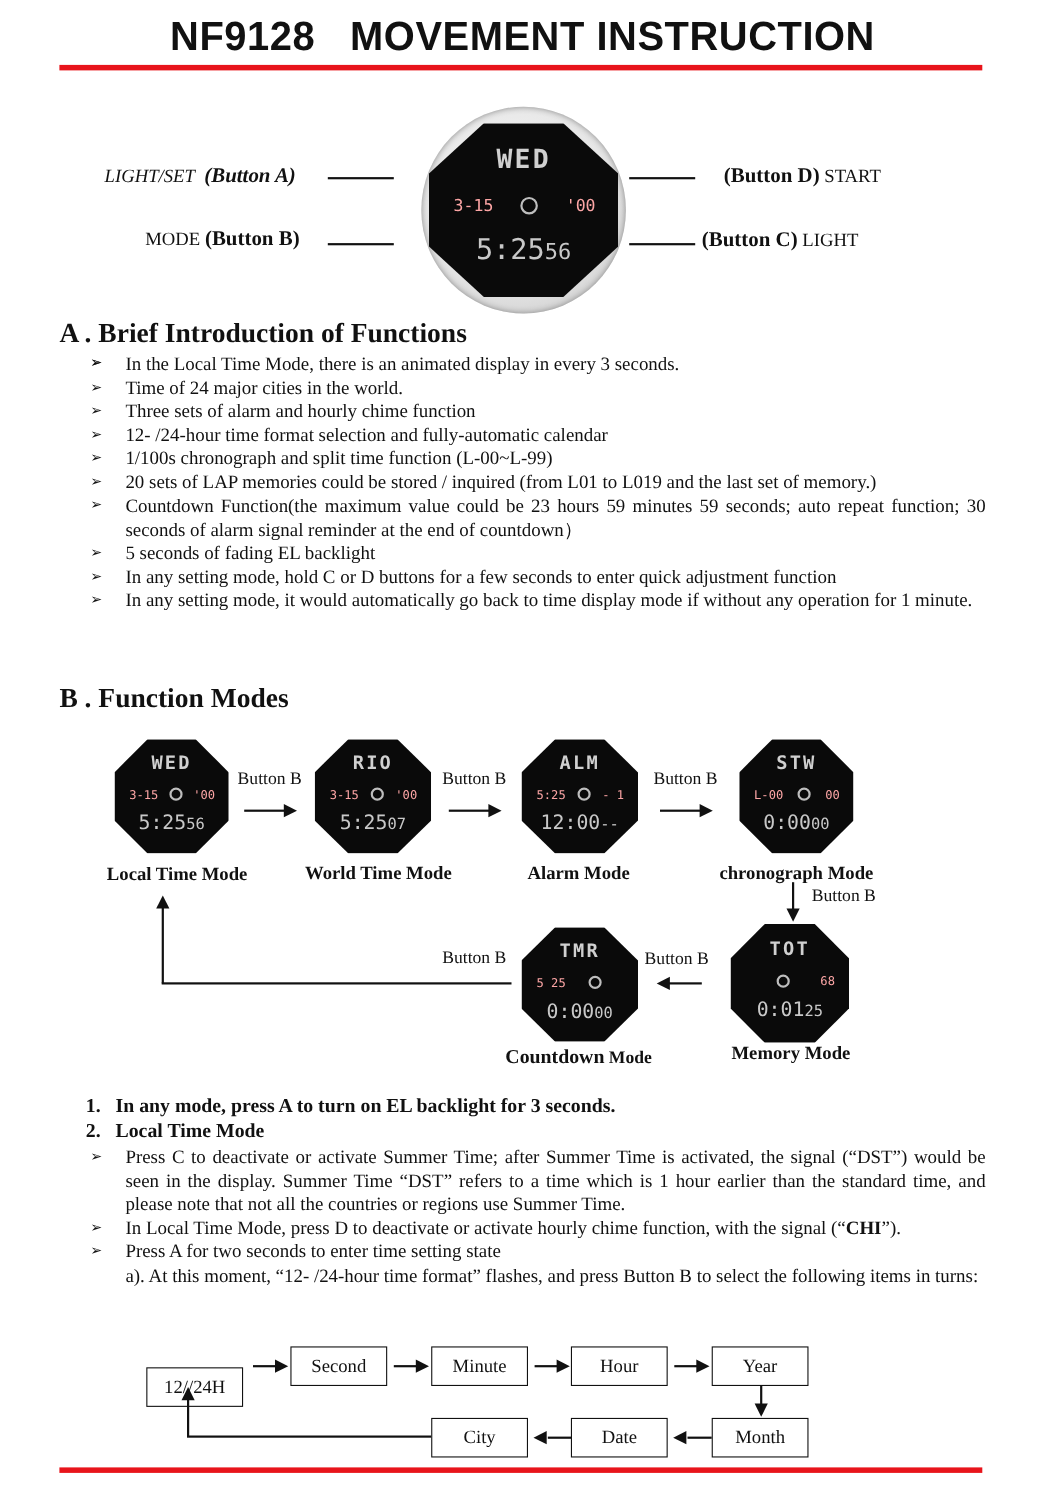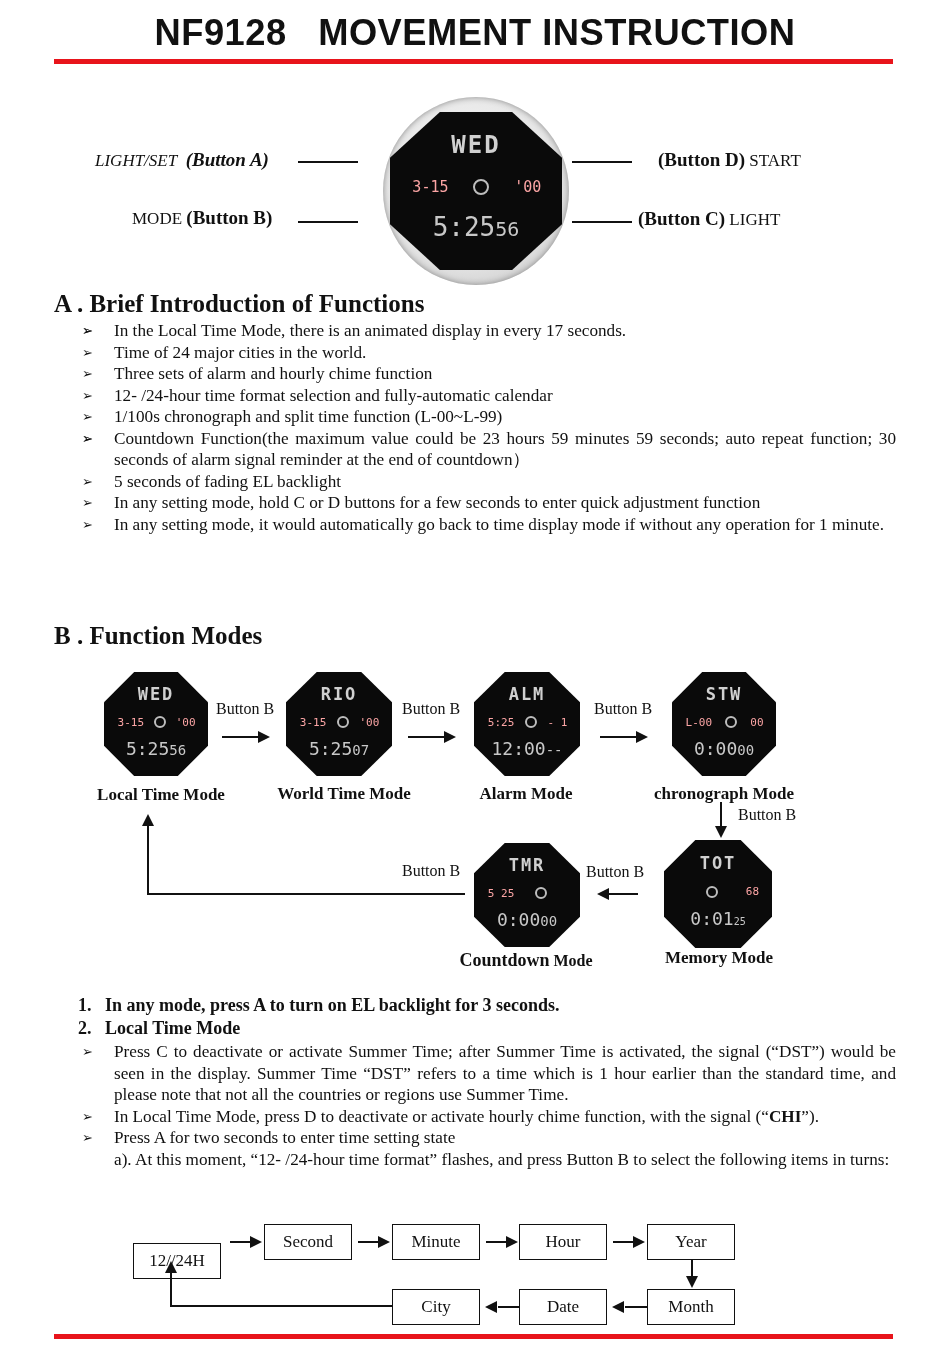--- a/index.html
+++ b/index.html
@@ -71,26 +71,26 @@
     </div>
     <div class="bot" style="font-size:26px;">
       <span>5:25</span><span style="font-size:20px;">56</span>
     </div>
   </div>
 </div>
 
 <div class="abs h2" style="left:54px; top:290px;">A . Brief Introduction of Functions</div>
 <ul class="bul" style="top:320px;">
   <li><span class="mk">➢</span></li>
-  <li><span class="mk">➢</span><span>In the Local Time Mode, there is an animated display in every 17 seconds.</span></li>
+  <li><span class="mk">➢</span><span>In the Local Time Mode, there is an animated display in every 3 seconds.</span></li>
   <li><span class="mk">➢</span><span>Time of 24 major cities in the world.</span></li>
   <li><span class="mk">➢</span><span>Three sets of alarm and hourly chime function</span></li>
   <li><span class="mk">➢</span><span>12- /24-hour time format selection and fully-automatic calendar</span></li>
   <li><span class="mk">➢</span><span>1/100s chronograph and split time function (L-00~L-99)</span></li>
-  <li><span class="mk">➢</span></li>
+  <li><span class="mk">➢</span><span>20 sets of LAP memories could be stored / inquired (from L01 to L019 and the last set of memory.)</span></li>
   <li><span class="mk">➢</span><span>Countdown Function(the maximum value could be 23 hours 59 minutes 59 seconds; auto repeat function; 30 seconds of alarm signal reminder at the end of countdown）</span></li>
   <li><span class="mk">➢</span><span>5 seconds of fading EL backlight</span></li>
   <li><span class="mk">➢</span><span>In any setting mode, hold C or D buttons for a few seconds to enter quick adjustment function</span></li>
   <li><span class="mk">➢</span><span>In any setting mode, it would automatically go back to time display mode if without any operation for 1 minute.</span></li>
 </ul>
 
 <div class="abs h2" style="left:54px; top:622px;">B . Function Modes</div>
 
 <div id="modes">
     <div class="lcd" style="left: 104px; top: 672px; width: 104px; height: 104px;">
@@ -129,21 +129,21 @@
       </div>
       <div class="bot" style="font-size:18px;"><span>0:00</span><span style="font-size:14px;">00</span></div>
     </div>
     <div class="lcd" style="left: 664px; top: 840px; width: 108px; height: 108px;">
       <div class="top" style="font-size:17px;">TOT</div>
       <div class="mid" style="font-size:11px;">
         <span></span>
         <span class="ring" style="width:8px;height:8px;border-width:2px;"></span>
         <span>68</span>
       </div>
-      <div class="bot" style="font-size:18px;"><span>0:01</span><span style="font-size:10px;">25</span></div>
+      <div class="bot" style="font-size:18px;"><span>0:01</span><span style="font-size:14px;">25</span></div>
     </div>
     <div class="lcd" style="left: 474px; top: 843px; width: 106px; height: 104px;">
       <div class="top" style="font-size:17px;">TMR</div>
       <div class="mid" style="font-size:11px;">
         <span>5 25</span>
         <span class="ring" style="width:8px;height:8px;border-width:2px;"></span>
         <span></span>
       </div>
       <div class="bot" style="font-size:18px;"><span>0:00</span><span style="font-size:14px;">00</span></div>
     </div>

